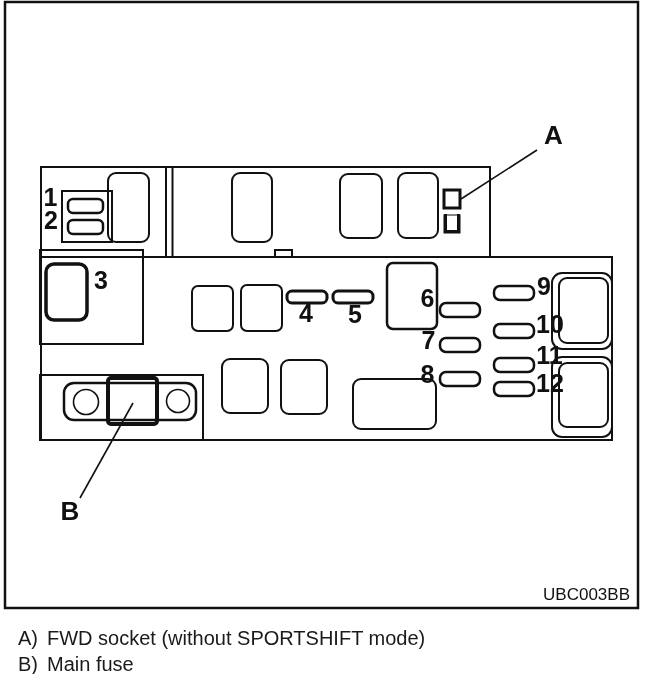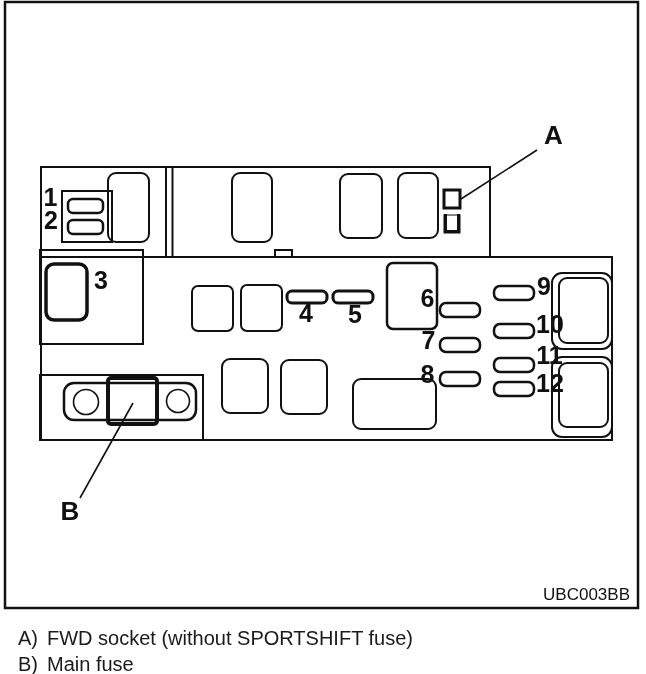--- a/index.html
+++ b/index.html
@@ -158,21 +158,21 @@
     <rect class="w s2" x="559" y="278" width="49" height="65" rx="8"></rect>
     <rect class="w s2" x="552" y="357" width="60" height="80" rx="10"></rect>
     <rect class="w s2" x="559" y="363" width="49" height="64" rx="8"></rect>
 
     <text class="code" x="630" y="600">UBC003BB</text>
   </svg>
 
   <div class="legend">
     <div class="legend-row">
       <span class="legend-key">A)</span>
-      <span class="legend-text">FWD socket (without SPORTSHIFT fuse)</span>
+      <span class="legend-text">FWD socket (without SPORTSHIFT mode)</span>
     </div>
     <div class="legend-row">
       <span class="legend-key">B)</span>
       <span class="legend-text">Main fuse</span>
     </div>
   </div>
 
 </div>
 
 </body></html>

